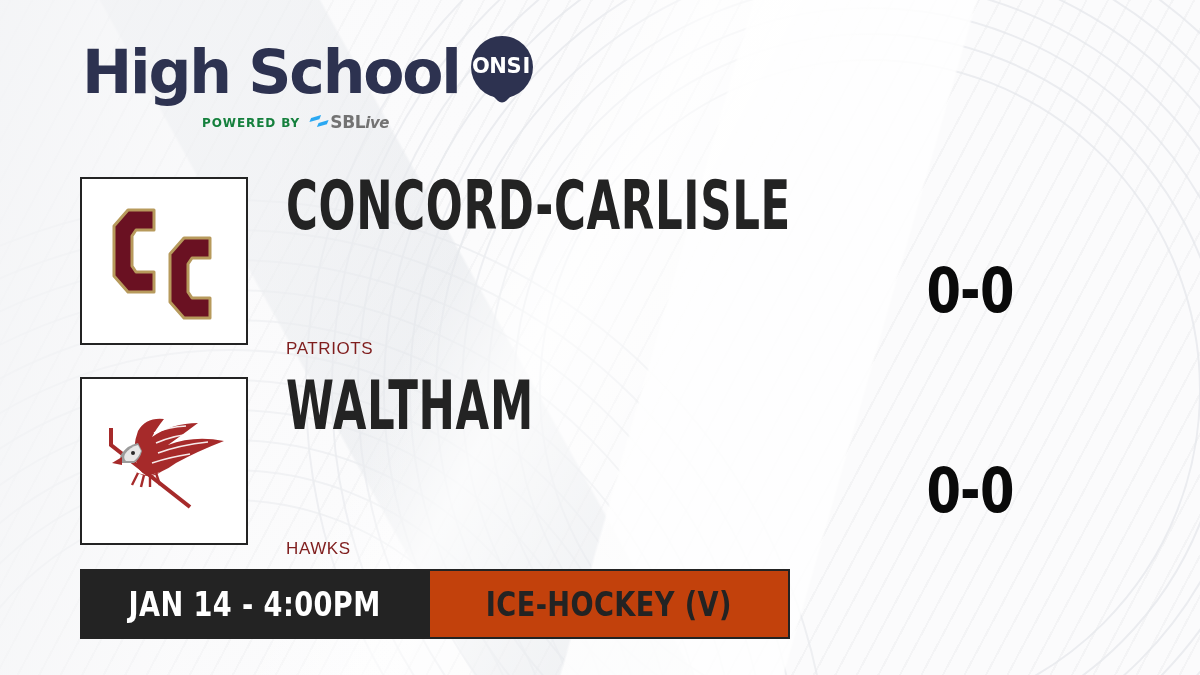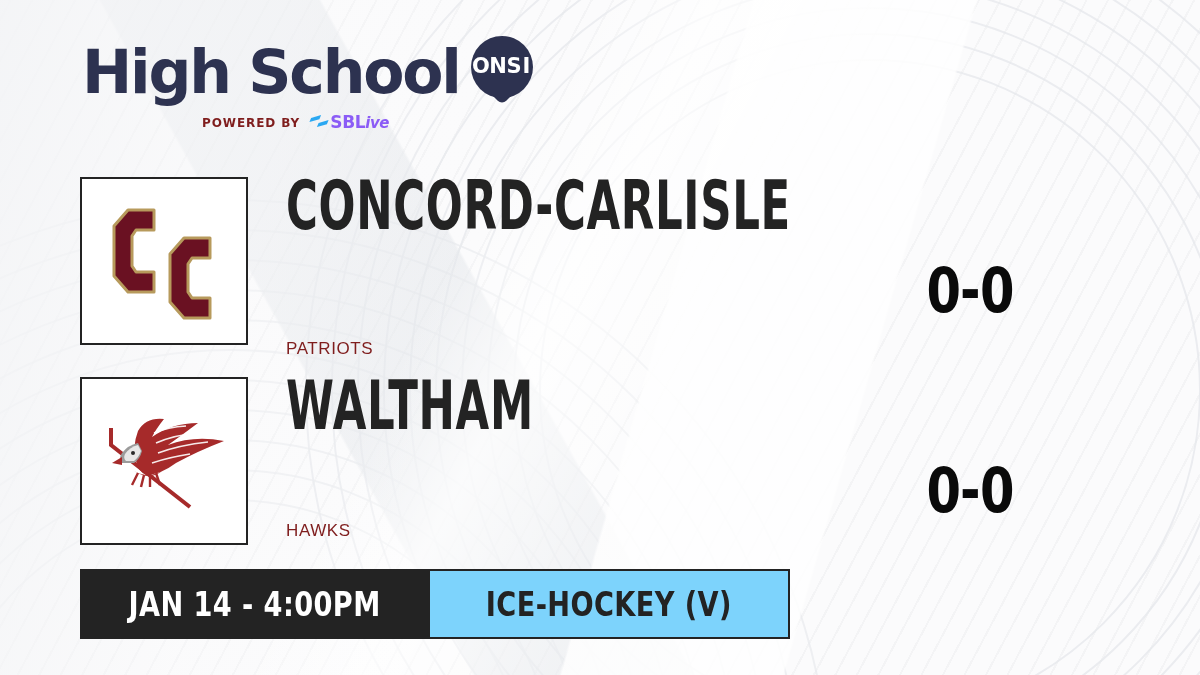--- a/index.html
+++ b/index.html
@@ -81,28 +81,28 @@
   }
   .pin-text .pin-si { letter-spacing: 1px; }
 
   #powered {
     display: flex; align-items: center;
     margin-top: 6px; margin-left: 120px;
   }
   .pb-text {
     font-family: "DejaVu Sans", sans-serif;
     font-weight: 700; font-size: 12px; letter-spacing: 0.9px;
-    color: #7f1d1d;
+    color: #15803d;
   }
   .sb-mark { margin-left: 9px; display: flex; align-items: center; }
   .sb-s { width: 20px; height: 17px; }
   .sb-word {
     font-family: "DejaVu Sans", sans-serif;
     font-weight: 700; font-size: 17px; letter-spacing: -0.3px;
-    color: #8b5cf6; line-height: 1; margin-left: 1px;
+    color: #737373; line-height: 1; margin-left: 1px;
   }
   .sb-word .ive { font-style: italic; font-size: 15px; letter-spacing: -0.5px; }
 
   
   .team-logo-box {
     position: absolute;
     width: 168px; height: 168px;
     background: #ffffff;
     border: 2px solid #232323;
     box-sizing: border-box;
@@ -128,21 +128,21 @@
 
   .team-mascot {
     position: absolute;
     font-family: "Liberation Sans", sans-serif;
     font-size: 17px;
     letter-spacing: 0.6px;
     color: #7f1d1d;
     white-space: nowrap;
   }
   #team-mascot-away { left: 286px; top: 339px; }
-  #team-mascot-home { left: 286px; top: 521px; }
+  #team-mascot-home { left: 286px; top: 539px; }
 
   
   .team-score {
     position: absolute;
     font-family: "DejaVu Sans", sans-serif;
     font-weight: 700;
     font-size: 62px;
     color: #0a0a0a;
     line-height: 1;
     white-space: nowrap;
@@ -163,21 +163,21 @@
     font-family: "DejaVu Sans", sans-serif;
     font-weight: 700;
     font-size: 34px;
     line-height: 1;
     white-space: nowrap;
   }
   #meta-datetime {
     width: 350px; background: #232323; color: #ffffff;
   }
   #meta-sport {
-    width: 360px; background: #7dd3fc; color: #232323;
+    width: 360px; background: #c2410c; color: #232323;
     border: 2px solid #232323; border-left: none;
   }
   .meta-squeeze { display: inline-block; transform: scaleX(0.80); transform-origin: center center; letter-spacing: 0.5px; }
 </style>
 </head>
 <body>
 
 <div id="stage">
 
   <div class="bg-layer bg-diag"></div>

